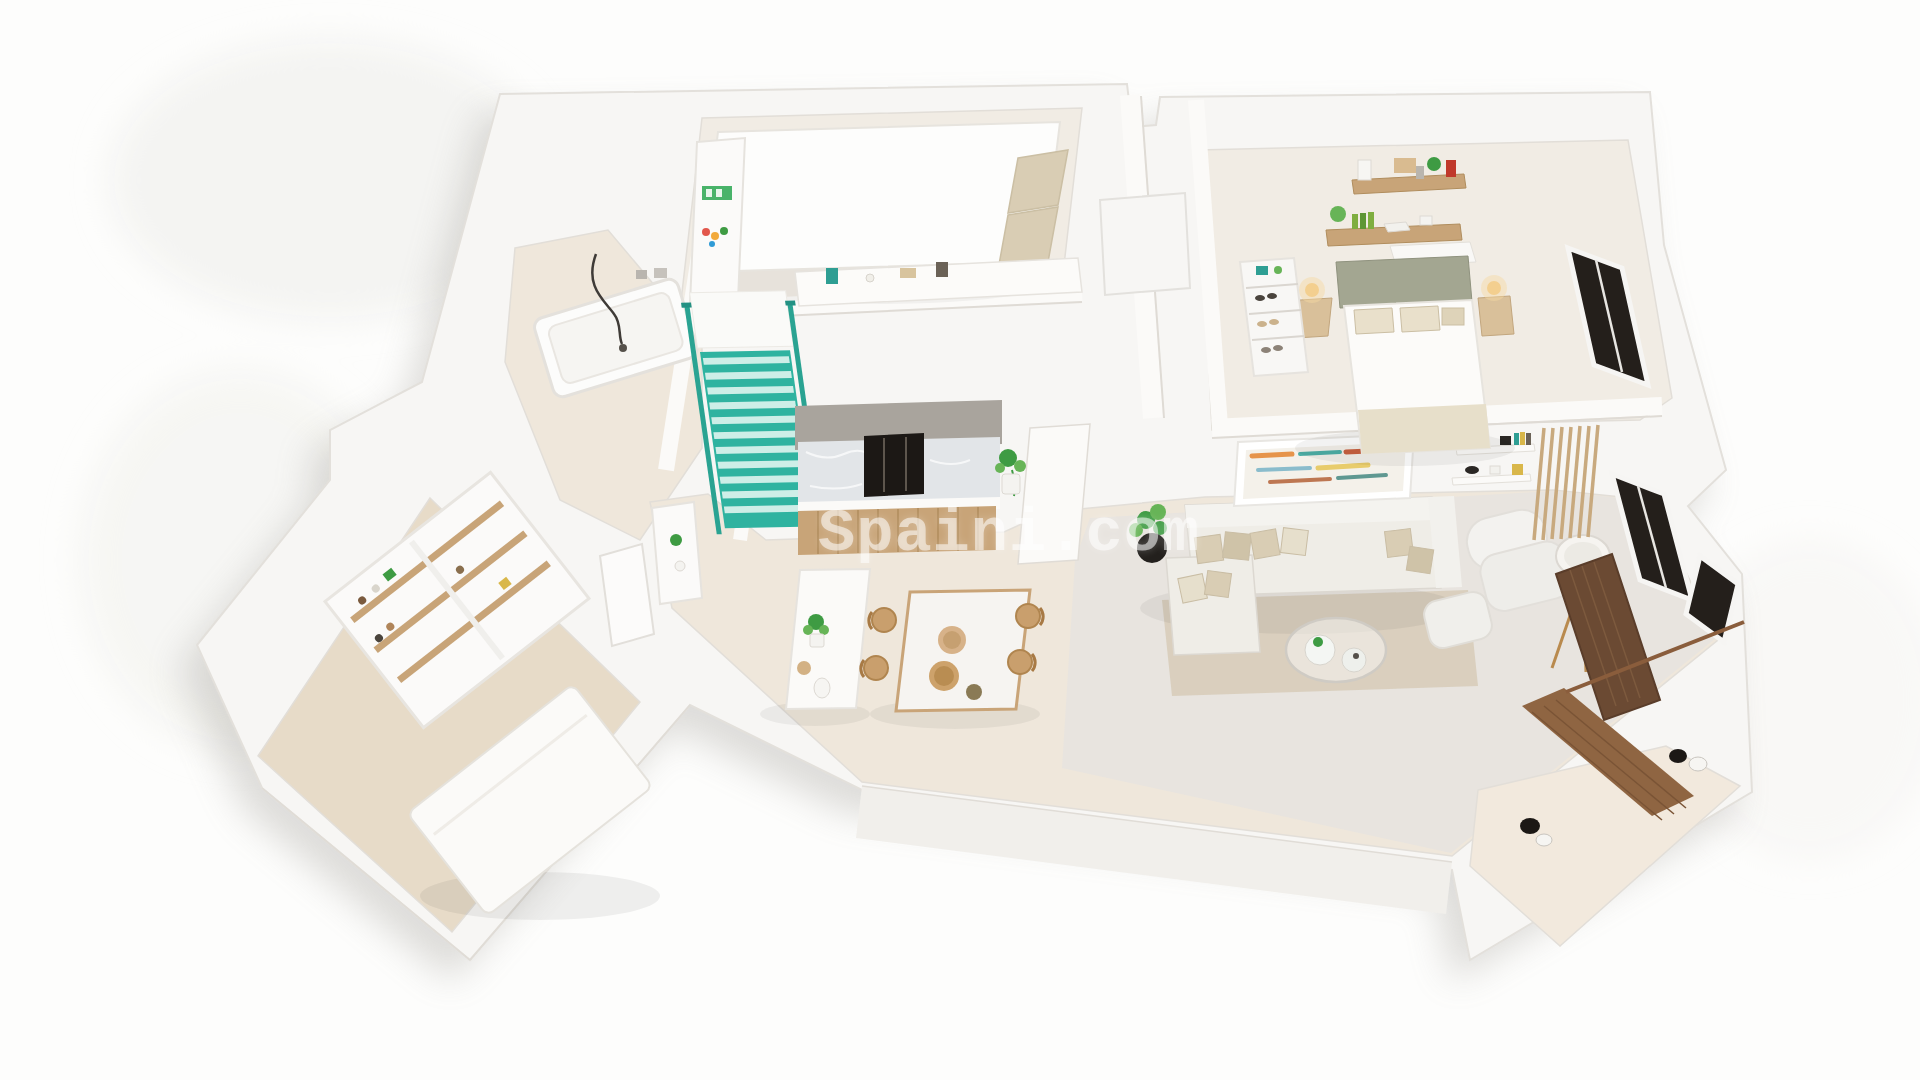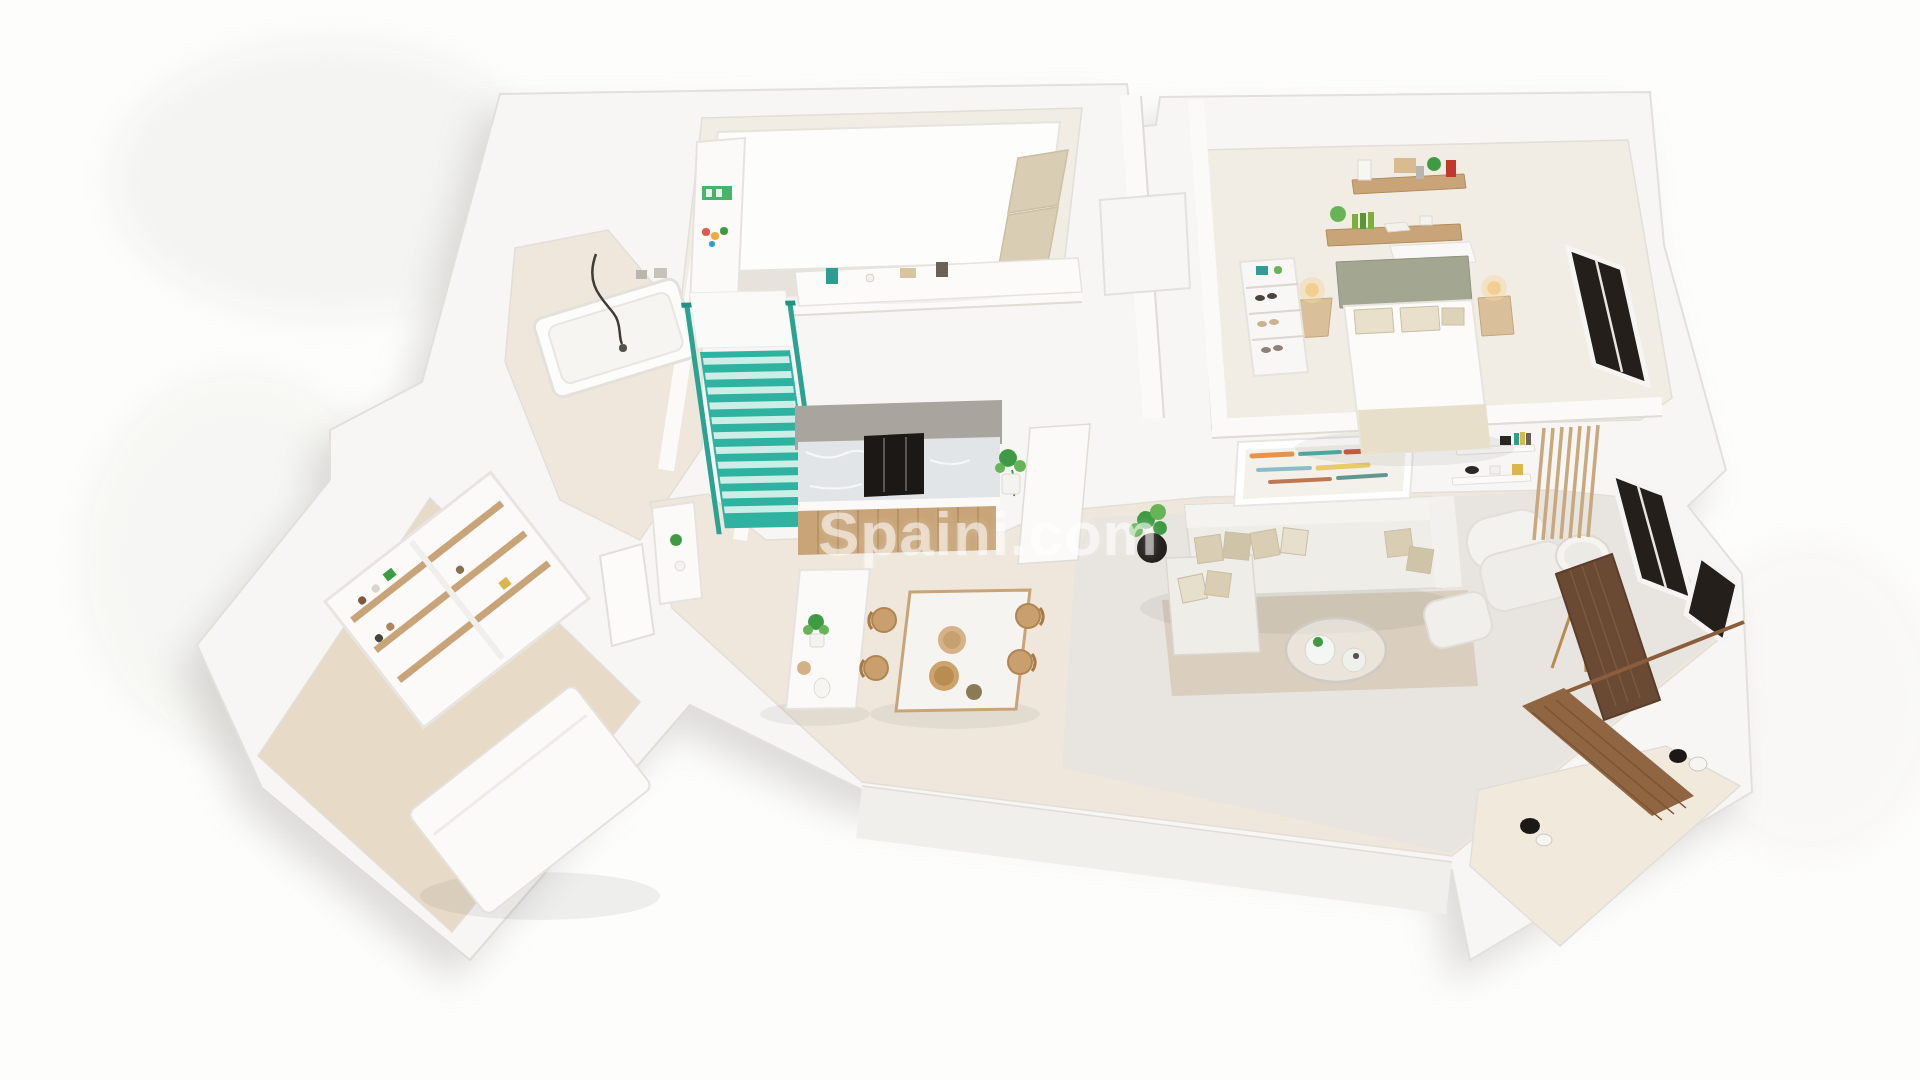--- a/index.html
+++ b/index.html
@@ -1,16 +1,16 @@
 <!DOCTYPE html>
 <html style="--background: #fdfdfc; --slab: #f7f6f4; --wall-face: #f1efeb; --floor-beige: #efe7db; --floor-concrete: #e8e4df; --floor-tile: #f2e9dd; --bedroom-floor: #f1ece4; --carpet: #e7dbc8; --rug: #d8cdbb; --stairs-teal: #2fb3a0; --stairs-step-light: #cdeee7; --wood: #c8a478; --wood-dark: #8f6542; --wood-darker: #6b4a33; --marble: #e2e5e8; --appliance-dark: #1c1815; --window-dark: #241f1b; --plant: #3e9b43; --plant-light: #67b457; --sofa: #efede7; --cushion: #d9cdb4; --headboard: #a3a691; --lamp-glow: #f6d9a2; --accent-red: #c0392b; --watermark: rgba(255,255,255,0.55);"><head>
 <meta charset="utf-8">
 <style>
   html,body{margin:0;padding:0;background:#fff;}
-  .stage{position:relative;width:1920px;height:1080px;background:var(--background,#fdfdfc);overflow:hidden;font-family:Liberation Sans, sans-serif;}
+  .stage{position:relative;width:1920px;height:1080px;background:var(--background,#fdfdfc);overflow:hidden;font-family:Liberation Mono, monospace;}
   svg{position:absolute;left:0;top:0;}
   .slab{fill:var(--slab,#f7f6f4);}
   .wallface{fill:var(--wall-face,#f1efeb);}
   .floorb{fill:var(--floor-beige,#efe7db);}
   .floorc{fill:var(--floor-concrete,#e8e4df);}
   .floort{fill:var(--floor-tile,#f2e9dd);}
   .floorw{fill:var(--bedroom-floor,#f1ece4);}
   .carpet{fill:var(--carpet,#e7dbc8);}
   .rug{fill:var(--rug,#d8cdbb);}
   .teal{fill:var(--stairs-teal,#2fb3a0);}

